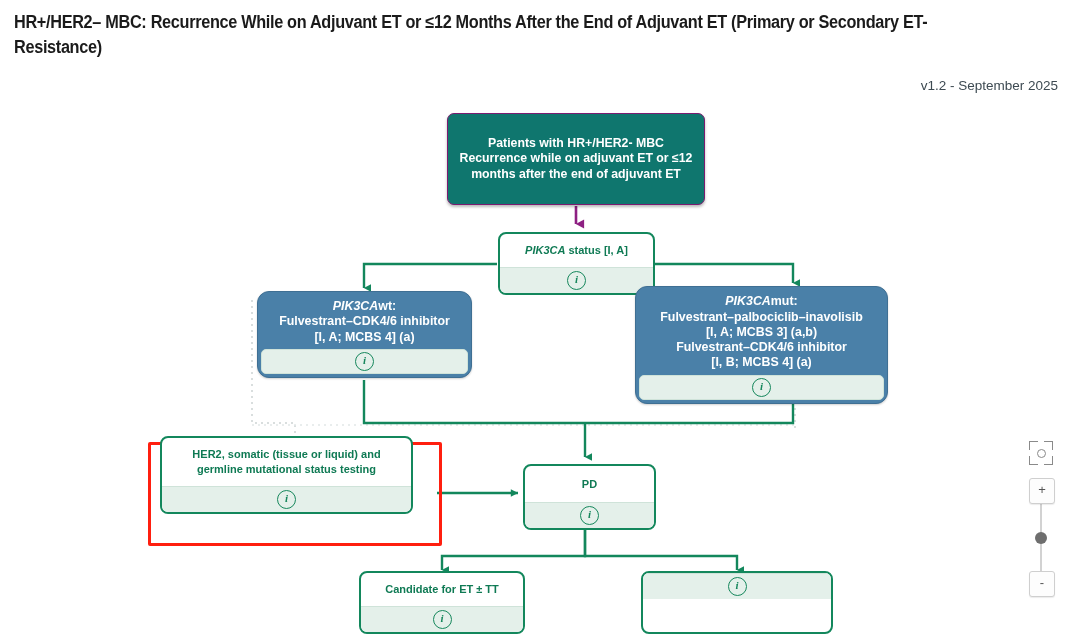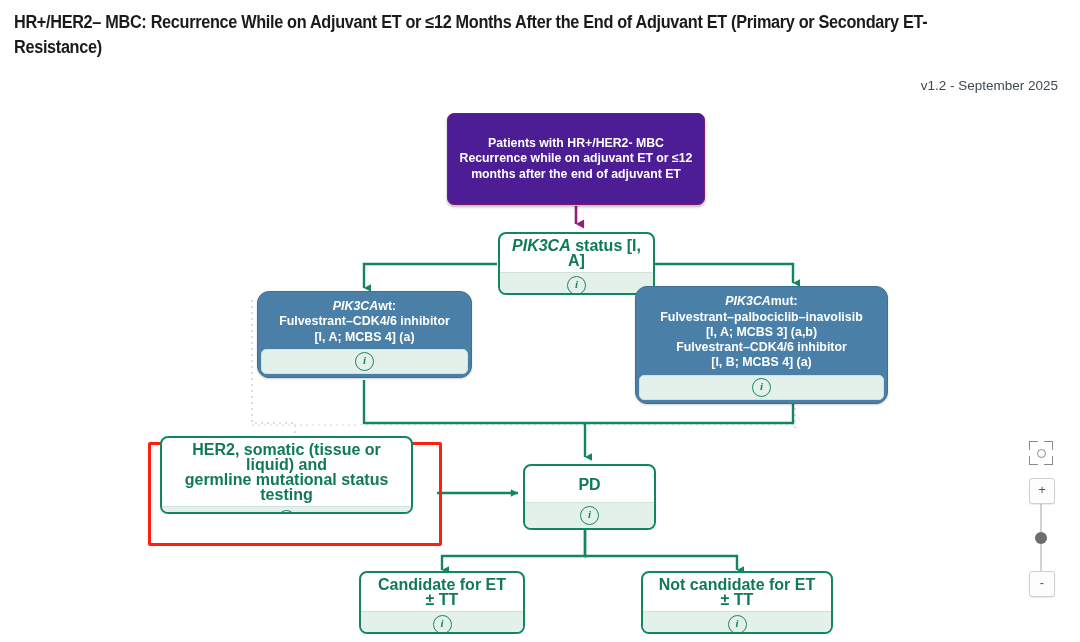--- a/index.html
+++ b/index.html
@@ -30,21 +30,21 @@
     color:#3d4a52;
   }
   
   #canvas{position:absolute;left:0;top:0;width:1080px;height:642px;}
   #wires{position:absolute;left:0;top:0;width:1080px;height:642px;}
 
   .node{position:absolute;box-sizing:border-box;}
 
   
   .node-purple{
-    background:#4c1d95;
+    background:#0f766e;
     border:1px solid #7a1b70;
     border-radius:7px;
     box-shadow:0 2px 3px rgba(0,0,0,.28);
     color:#ffffff;
     font-weight:bold;
     font-size:12.3px;
     line-height:15.5px;
     text-align:center;
     display:flex;align-items:center;justify-content:center;
     padding:5px 8px;
@@ -55,23 +55,23 @@
     border:2.5px solid #13875c;
     border-radius:8px;
     display:flex;flex-direction:column;
     overflow:hidden;
   }
   .node-green .body{
     flex:1;display:flex;align-items:center;justify-content:center;
     text-align:center;
     color:#0f7a54;
     font-weight:bold;
-    font-size:16px;
+    font-size:11px;
     line-height:15px;
-    padding:4px 11px;
+    padding:4px 0;
   }
   
   .node-blue{
     background:#4a80a8;
     border:1.5px solid #3f6f93;
     border-radius:12px;
     box-shadow:0 1px 2px rgba(0,0,0,.18);
     display:flex;flex-direction:column;
     overflow:hidden;
     padding:3px;
@@ -265,21 +265,20 @@
   </div>
 
   <div class="node node-green" style="left:359px;top:571px;width:166px;height:63px;">
     <div class="body">Candidate for ET ± TT</div>
     <div class="infobar">
       <span class="info-icon">i</span>
     </div>
   </div>
 
   <div class="node node-green" style="left:641px;top:571px;width:192px;height:63px;">
-    <div class="body">Not candidate for ET ± TT</div>
     <div class="infobar">
       <span class="info-icon">i</span>
     </div>
   </div>
 
 </div>
 
 <div id="zoom-controls">
   <div id="fit-btn">
     <span class="c tl"></span>

